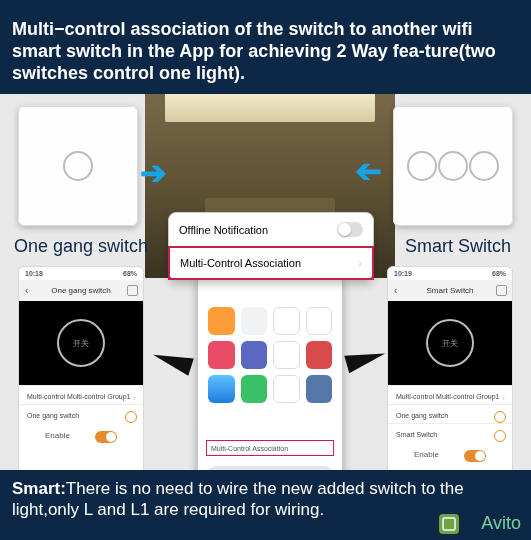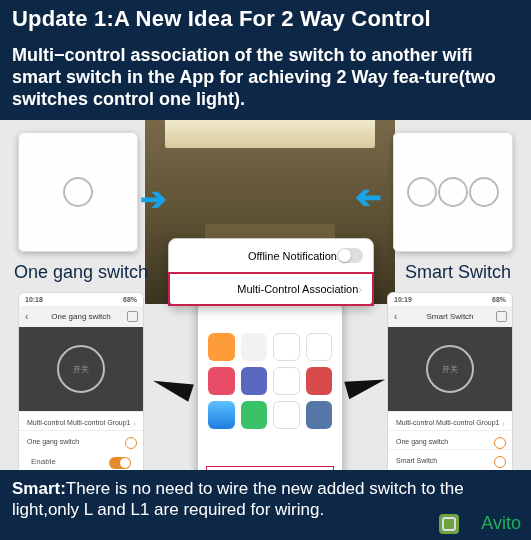--- a/index.html
+++ b/index.html
@@ -38,26 +38,26 @@
   .arrow.a1 { left:140px; top:60px; }
   .arrow.a2 { left:355px; top:58px; transform: scaleX(-1); }
 
   
   .phone { position:absolute; width:126px; background:#fff; border:1px solid #d8d8d8; border-radius:6px;
            font-size:7px; color:#555; }
   .phone .status { display:flex; justify-content:space-between; padding:3px 6px; font-weight:700; font-size:7px; }
   .phone .appbar { background:#f2f2f2; text-align:center; padding:6px 0; font-size:8px; color:#333; position:relative; }
   .phone .appbar .back { position:absolute; left:6px; top:5px; font-size:10px; color:#555; }
   .phone .appbar .edit { position:absolute; right:5px; top:5px; width:11px; height:11px; border:1px solid #999; border-radius:2px; }
-  .phone .hero { background:#404040; height:84px; display:flex; align-items:center; justify-content:center; }
+  .phone .hero { background:#000000; height:84px; display:flex; align-items:center; justify-content:center; }
   .hero .bigring { width:48px; height:48px; border:2px solid #bcbcbc; border-radius:50%; display:flex; align-items:center; justify-content:center; font-size:8px; color:#999; }
   .phone .row { padding:7px 8px 4px 8px; font-size:7px; color:#444; position:relative; border-top:1px solid #eee; }
   .phone .row .chev { position:absolute; right:7px; top:7px; color:#bbb; font-size:9px; }
   .phone .row .check { position:absolute; right:6px; top:6px; width:12px; height:12px; border:1.5px solid #e58b29; border-radius:50%; }
-  .phone .enable { padding:8px 12px; font-size:8px; }
+  .phone .enable { padding:8px 26px; font-size:8px; }
   .phone .enable .tog { float:right; width:22px; height:12px; border-radius:8px; background:#e58b29; position:relative; }
   .phone .enable .tog::after{content:"";position:absolute;right:1px;top:1px;width:10px;height:10px;border-radius:50%;background:#fff;}
 
   .phone-left  { left:18px;  top:172px; height:210px; }
   .phone-right { right:18px; top:172px; height:210px; }
 
   
   .phone-c { position:absolute; left:197px; top:172px; width:146px; height:235px; background:#fff;
              border:1px solid #c7c7c7; border-radius:18px; box-shadow:0 3px 10px rgba(0,0,0,.3); overflow:hidden; }
   .phone-c .notch { position:absolute; left:50%; top:0; transform:translateX(-50%); width:54px; height:12px;
@@ -78,21 +78,21 @@
   .grid i:nth-child(9){background:linear-gradient(#5ec1ff,#1d7de0);} .grid i:nth-child(10){background:#39c168;}
   .grid i:nth-child(11){background:#ffffff;border:1px solid #ddd;} .grid i:nth-child(12){background:#5577a8;}
   .phone-c .mca { position:absolute; left:8px; bottom:44px; right:8px; height:16px; border:1px solid #cc1e4a;
                   font-size:7px; color:#555; display:flex; align-items:center; padding:0 4px; background:#fff; }
   .phone-c .status { position:absolute; top:3px; left:8px; right:8px; display:flex; justify-content:space-between;
                      font-size:7px; color:#222; font-weight:700; }
 
   
   .bubble { position:absolute; left:168px; top:118px; width:206px; background:#fff; border:1px solid #c9c9c9;
             border-radius:8px; box-shadow:0 4px 10px rgba(0,0,0,.25); font-size:11px; z-index:5; }
-  .bubble .line { padding:9px 10px; display:flex; justify-content:flex-end; align-items:center; }
+  .bubble .line { padding:9px 10px; display:flex; justify-content:space-between; align-items:center; }
   .bubble .sep  { height:1px; background:#e4e4e4; }
   .bubble .hd   { font-size:10px; color:#9a9a9a; padding:6px 10px 2px; }
   .bubble .tog  { width:26px; height:15px; border-radius:10px; background:#dedede; position:relative; }
   .bubble .tog::after{content:"";position:absolute;left:1px;top:1px;width:13px;height:13px;border-radius:50%;
                       background:#fff;box-shadow:0 1px 2px rgba(0,0,0,.3);}
   .bubble .hl   { border:2px solid #cc1e4a; margin:-1px; }
   .bubble .chev { color:#c0c0c0; }
 
   
   .big-arrow { position:absolute; width:0; height:0; }
@@ -101,31 +101,30 @@
   .ba-r  { left:346px; top:256px; border-top:9px solid transparent; border-bottom:9px solid transparent;
            border-left:40px solid #111; transform:rotate(-16deg); }
   .ba-d  { left:264px; top:228px; border-left:7px solid transparent; border-right:7px solid transparent;
            border-top:36px solid #111; }
 
   .note { position:absolute; left:0; right:0; bottom:0; background:#0d2746; color:#fff; padding:8px 12px 20px 12px;
           font-size:17px; line-height:21px; }
   .note b { font-weight:700; }
 
   .watermark { position:absolute; right:10px; bottom:6px; display:flex; align-items:center; gap:22px;
-               color:#22c55e; font-size:18px; font-weight:400; opacity:.85; }
+               color:#86efac; font-size:18px; font-weight:400; opacity:.85; }
   .watermark .logo { width:20px; height:20px; border-radius:4px; background:#7fb940; position:relative; }
   .watermark .logo::before{content:"";position:absolute;inset:3px;border:2px solid #fff;border-radius:3px;}
 </style>
 </head>
 <body>
 
 <div class="stage">
 
   <div class="top-band">
-    <h1>Update 1:A New Idea For 2 Way Control</h1>
     <p>Multi−control association of the switch to another wifi smart switch in the App for achieving 2 Way fea-ture(two switches control one light).</p>
   </div>
 
   <div class="mid">
     <div class="room"></div>
 
     <div class="panel panel-left">
       <span class="ring"></span>
     </div>
     <div class="panel panel-right">

